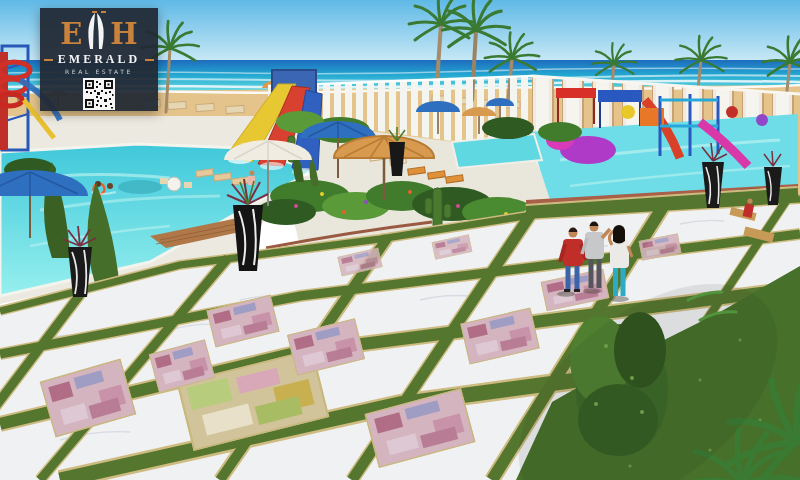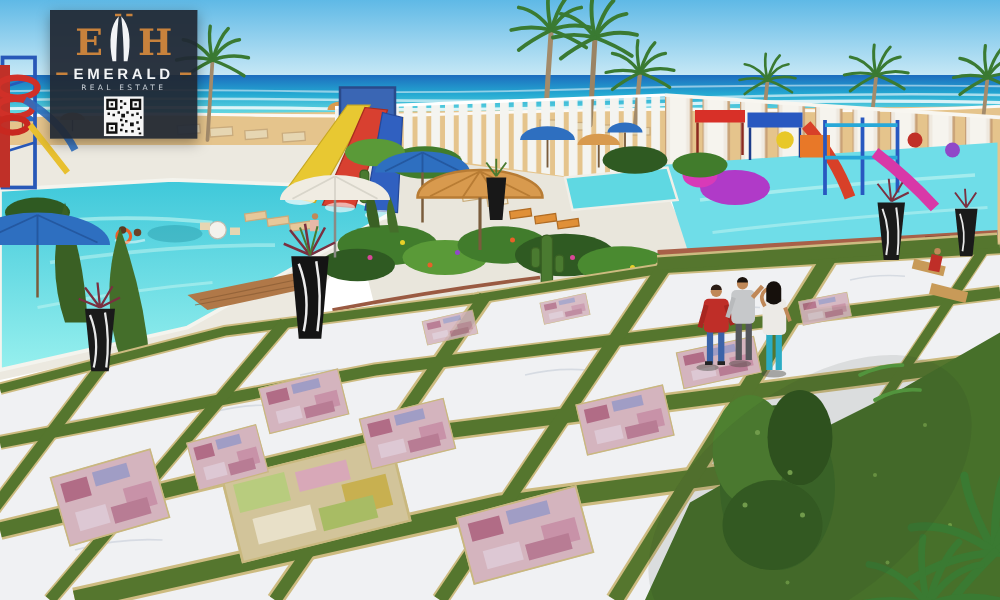--- a/index.html
+++ b/index.html
@@ -7,21 +7,21 @@
   #stage svg.scene{position:absolute;left:0;top:0;}
   .logo-plate{position:absolute;left:40px;top:8px;width:118px;height:103px;
     background:rgba(33,40,52,.94);box-shadow:0 3px 10px rgba(0,0,0,.35);
     display:flex;flex-direction:column;align-items:center;justify-content:flex-start;}
   .logo-ticks{display:flex;gap:4px;margin-top:3px;}
   .logo-ticks i{width:5px;height:2px;background:#c8823c;display:block;}
   .monogram{display:flex;align-items:flex-end;gap:2px;height:36px;margin-top:1px;}
   .monogram .letter{font-family:"DejaVu Serif",serif;font-weight:bold;font-size:29px;line-height:32px;color:#c8823c;letter-spacing:0;}
   .brand-row{display:flex;align-items:center;gap:5px;margin-top:2px;}
   .brand-row .dash{width:9px;height:2px;background:#c8823c;}
-  .brand-name{font-family:Liberation Sans, sans-serif;font-weight:bold;font-size:12px;letter-spacing:3px;color:#f2f4f6;}
+  .brand-name{font-family:Liberation Serif, serif;font-weight:bold;font-size:12px;letter-spacing:3px;color:#f2f4f6;}
   .brand-sub{font-family:"DejaVu Sans",sans-serif;font-size:6px;letter-spacing:2.6px;color:#ccd3da;margin-top:1px;}
   .qr-wrap{margin-top:3px;}
 </style>
 </head>
 <body>
 
 <div id="stage">
 <svg class="scene" width="800" height="480" viewBox="0 0 800 480">
   <defs>
     <linearGradient id="g-sky" x1="0" y1="0" x2="0" y2="1">

